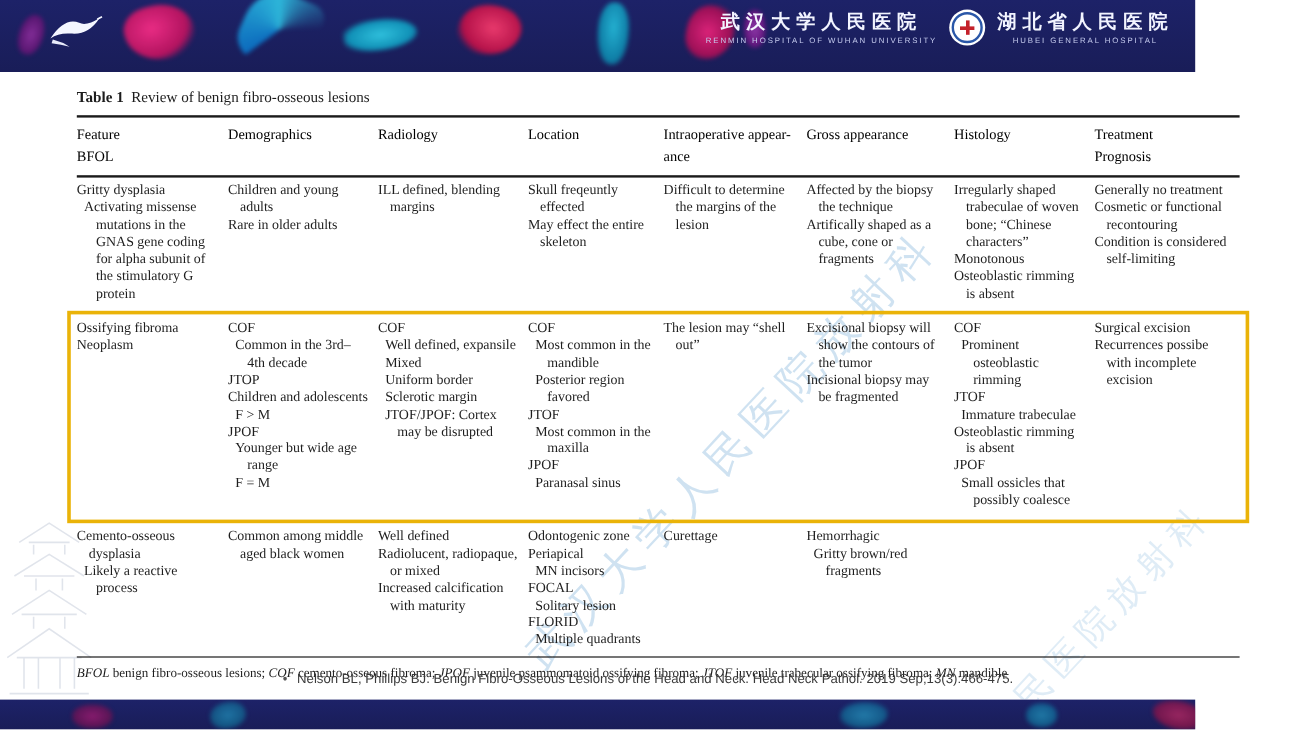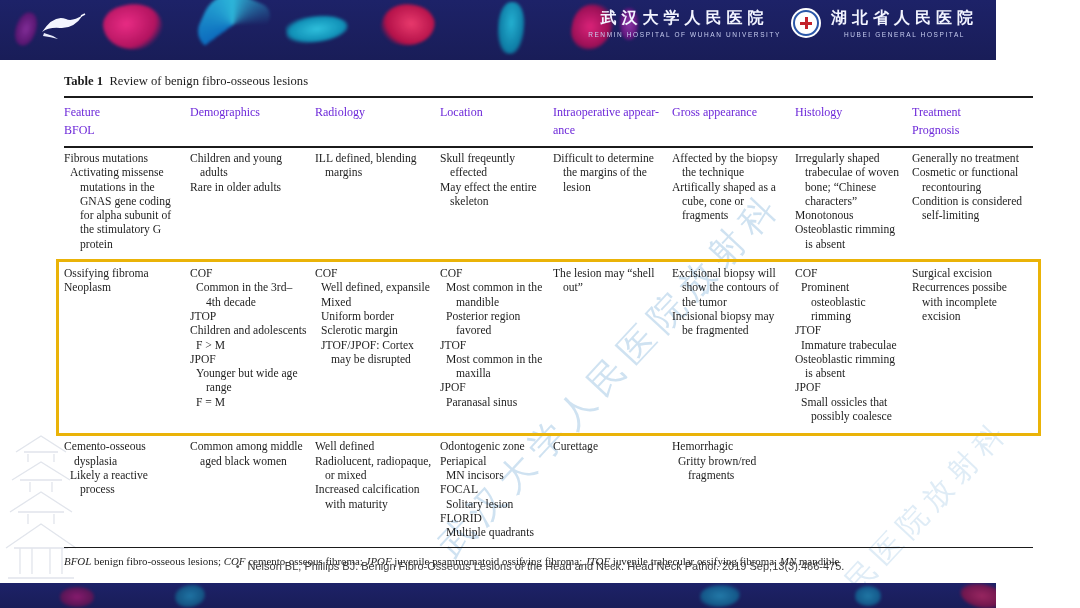--- a/index.html
+++ b/index.html
@@ -39,21 +39,21 @@
   .wm-diag2 { position:absolute; left:760px; top:380px; width:420px; transform:rotate(-47deg);
               font-size:30px; letter-spacing:7px; color:rgba(140,185,222,.28); white-space:nowrap; pointer-events:none; }
   .wm-pagoda { position:absolute; left:2px; top:362px; opacity:.5; pointer-events:none; }
 
   
   .tablewrap { position:absolute; left:64px; top:14px; width:969px; }
   .tbl-title { font-size:12.6px; color:#1c1c1c; margin-bottom:7px; }
   .tbl-title b { font-weight:bold; }
   .thead { border-top:2.4px solid #1b1b1b; border-bottom:2.2px solid #1b1b1b; padding:5px 0 7px; }
   .tr { display:grid; grid-template-columns:126px 125px 125px 113px 119px 123px 117px 121px; }
-  .hcell { font-size:12px; line-height:18px; color:#6d28d9; padding-right:8px; }
+  .hcell { font-size:12px; line-height:18px; color:#000000; padding-right:8px; }
   .td { font-size:11.6px; line-height:14.3px; color:#1e1e1e; padding:4px 8px 7px 0; }
   .ln { padding-left:10px; text-indent:-10px; }
   .i1 { margin-left:6px; }
   .redbox { border:3px solid #eab308; margin:0 -8px; padding:1px 5px 2px; }
   .tbl-bottomrule { border-top:1.6px solid #1b1b1b; }
   .footnote { font-size:10.9px; color:#1e1e1e; margin-top:7px; line-height:13px; }
   .footnote i { font-style:italic; }
 
   .citation { position:absolute; left:0; right:0; top:500px; text-align:center;
               font-family:"Liberation Sans", sans-serif; font-size:11px; color:#3a3a3a; }
@@ -140,21 +140,21 @@
           <div>Histology</div>
         </div>
         <div class="hcell">
           <div>Treatment</div>
           <div>Prognosis</div>
         </div>
       </div>
     <div id="tbody">
         <div class="tr">
           <div class="td">
-            <div class="ln">Fibrous mutations</div>
+            <div class="ln">Gritty dysplasia</div>
             <div class="ln i1">Activating missense mutations in the GNAS gene coding for alpha subunit of the stimulatory G protein</div>
           </div>
           <div class="td">
             <div class="ln">Children and young adults</div>
             <div class="ln">Rare in older adults</div>
           </div>
           <div class="td">
             <div class="ln">ILL defined, blending margins</div>
           </div>
           <div class="td">

